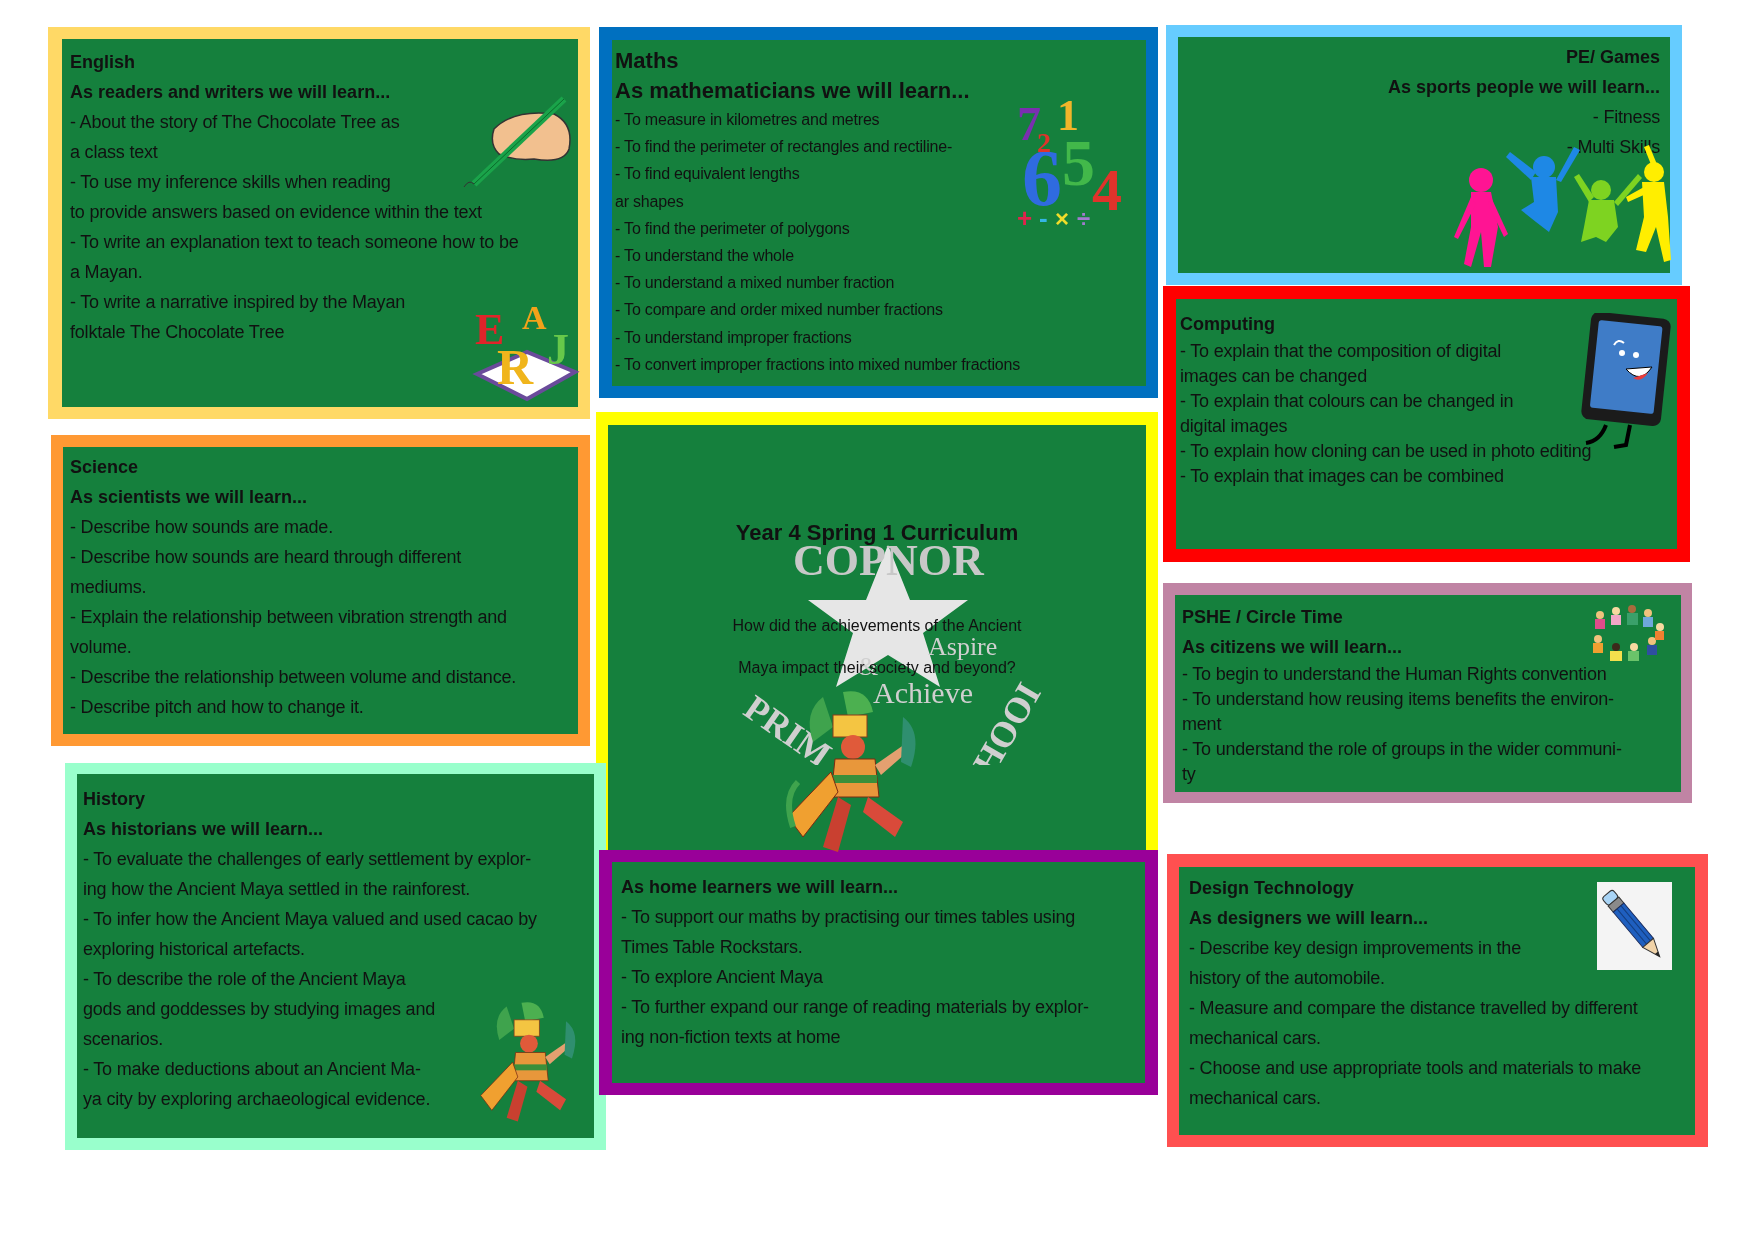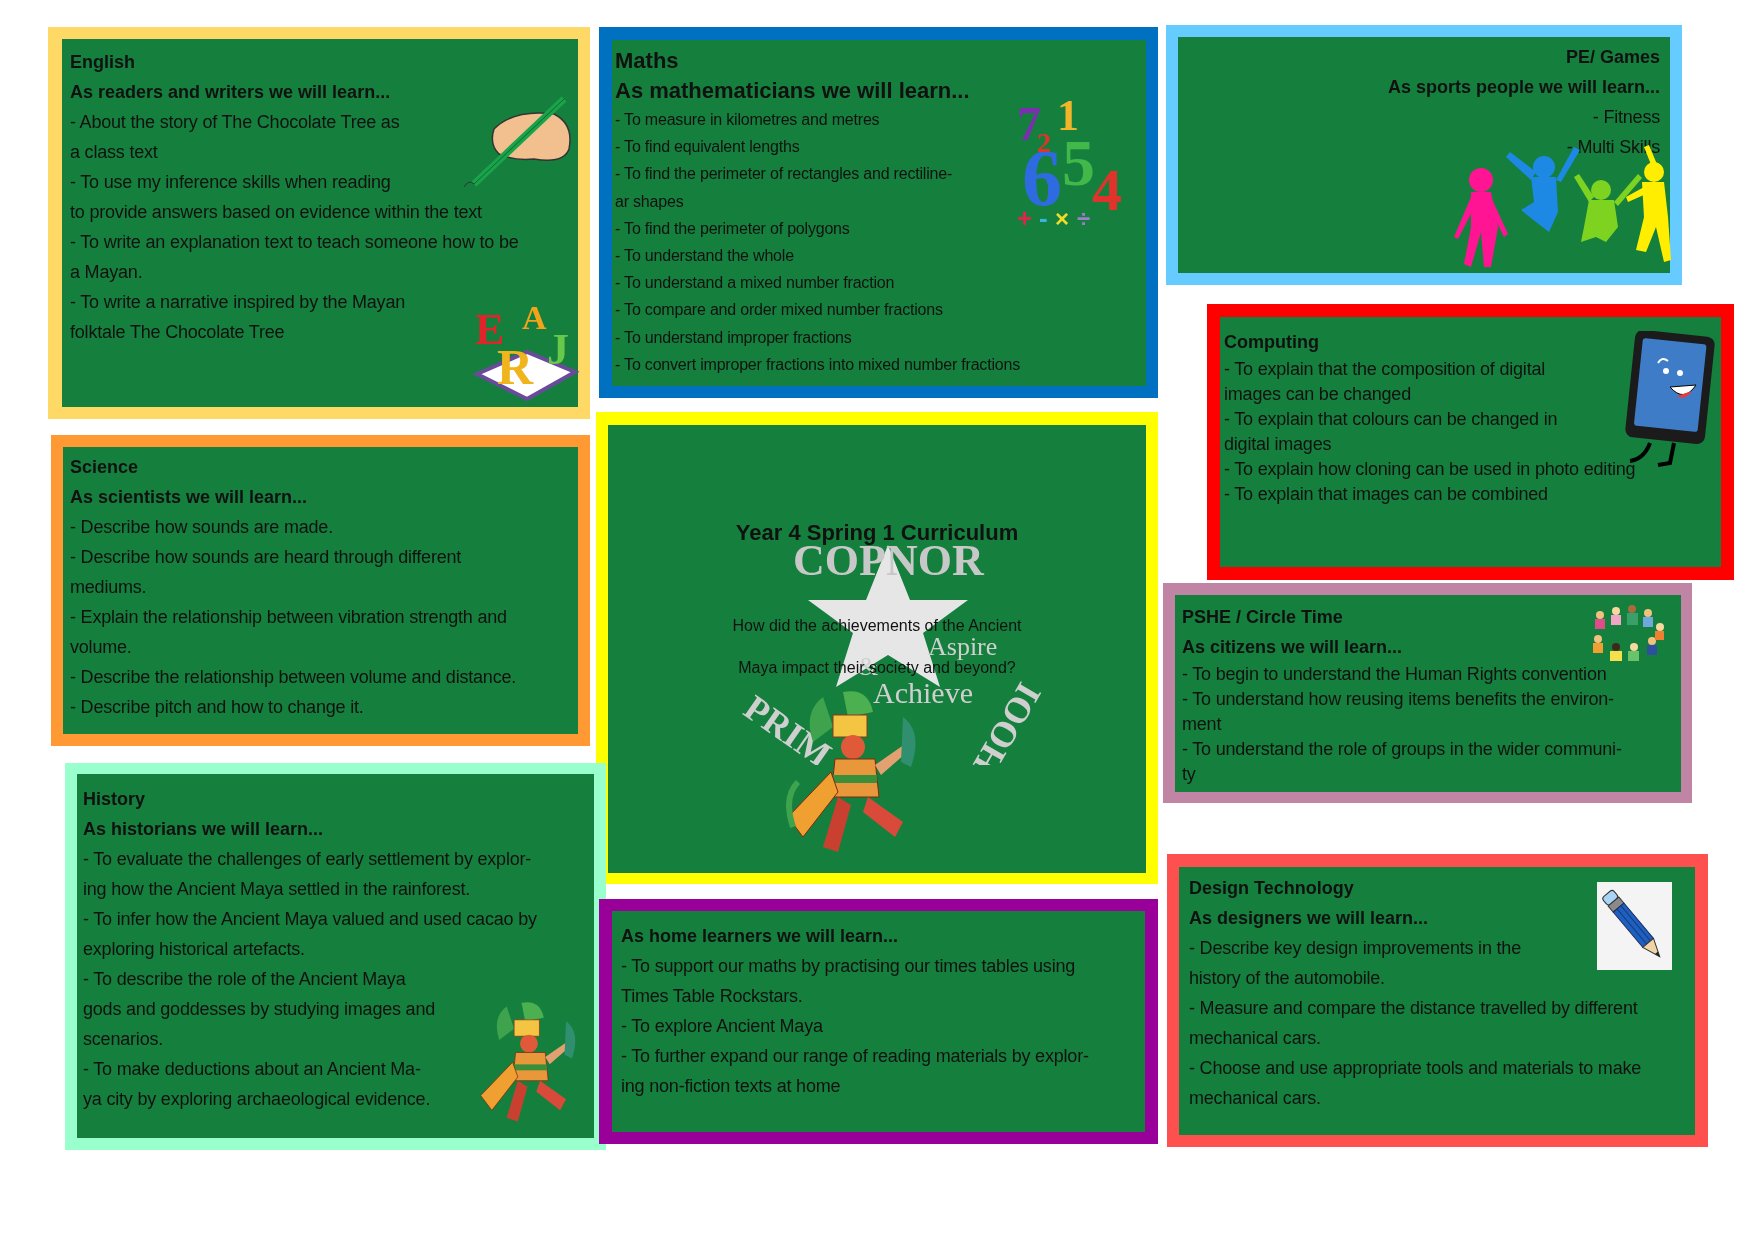--- a/index.html
+++ b/index.html
@@ -49,22 +49,22 @@
     <text x="30" y="90" font-size="50" font-weight="bold" fill="#f0b51c" font-family="Liberation Serif, serif">R</text>
     <text x="80" y="70" font-size="44" font-weight="bold" fill="#67c84a" font-family="Liberation Serif, serif">J</text>
   </svg>
 </div>
 
 <div class="box maths" style="left:599px;top:27px;width:559px;height:371px;border-width:13px 12px 12px 13px;border-color:#0070c0;">
   <div class="content" style="padding-left:3px;padding-top:6px;">
     <span class="subject">Maths</span>
     <span class="lead">As mathematicians we will learn...</span>
     <span class="item">- To measure in kilometres and metres</span>
+    <span class="item">- To find the perimeter of rectangles and rectiline-</span>
     <span class="item">- To find equivalent lengths</span>
-    <span class="item">- To find the perimeter of rectangles and rectiline-</span>
     <span class="item">ar shapes</span>
     <span class="item">- To find the perimeter of polygons</span>
     <span class="item">- To understand the whole</span>
     <span class="item">- To understand a mixed number fraction</span>
     <span class="item">- To compare and order mixed number fractions</span>
     <span class="item">- To understand improper fractions</span>
     <span class="item">- To convert improper fractions into mixed number fractions</span>
   </div>
   <svg class="pic" style="left:405px;top:50px;" width="120" height="140" viewBox="0 0 120 140">
     <text x="0" y="50" font-size="48" font-weight="bold" fill="#7a2fb0" font-family="Liberation Serif, serif">7</text>
@@ -108,21 +108,21 @@
       </g>
     <g fill="#ffee00">
         <circle cx="208" cy="30" r="10"></circle>
         <path d="M196 40 L218 40 L222 75 L225 118 L218 120 L210 85 L200 110 L190 108 L198 75 Z"></path>
         <path d="M198 45 L180 55 L182 60 L200 52Z"></path>
         <path d="M210 35 L198 5 L203 3 L215 32Z"></path>
       </g>
   </svg>
 </div>
 
-<div class="box" style="left:1163px;top:304px;width:527px;height:276px;border-width:13px;border-color:#ff0000;margin-left:44px;">
+<div class="box" style="left:1163px;top:286px;width:527px;height:276px;border-width:13px;border-color:#ff0000;">
   <div class="content" style="padding-left:4px;padding-top:10px;">
     <span class="subject">Computing</span>
     <div class="tight">
       <span class="item">- To explain that the composition of digital</span>
       <span class="item">images can be changed</span>
       <span class="item">- To explain that colours can be changed in</span>
       <span class="item">digital images</span>
       <span class="item">- To explain how cloning can be used in photo editing</span>
       <span class="item">- To explain that images can be combined</span>
     </div>
@@ -241,21 +241,21 @@
     <path d="M52 72 L92 72 L96 110 L48 110 Z" fill="#e8973b" stroke="#7a2b12"></path>
     <rect x="50" y="88" width="44" height="8" fill="#3a8f3a"></rect>
     <path d="M92 78 L125 55 L130 60 L98 88Z" fill="#e3a070"></path>
     <path d="M120 30 Q140 45 128 80 L118 75 Z" fill="#2f8f6f"></path>
     <path d="M48 85 L5 130 L20 150 L55 105 Z" fill="#f0a030" stroke="#7a2b12"></path>
     <path d="M55 110 L40 160 L55 165 L68 118 Z" fill="#c94030"></path>
     <path d="M85 110 L120 135 L112 150 L80 125 Z" fill="#d94a3a"></path>
   </svg>
 </div>
 
-<div class="box" style="left:599px;top:899px;width:559px;height:245px;border-width:12px 13px 12px 13px;border-color:#990099;">
+<div class="box" style="left:599px;top:850px;width:559px;height:245px;border-width:12px 13px 12px 13px;border-color:#990099;">
   <div class="content" style="padding-left:9px;padding-top:10px;">
     <span class="lead">As home learners we will learn...</span>
     <span class="item">- To support our maths by practising our times tables  using</span>
     <span class="item">Times Table Rockstars.</span>
     <span class="item">- To explore Ancient Maya</span>
     <span class="item">- To further expand our range of reading materials by explor-</span>
     <span class="item">ing non-fiction texts at home</span>
   </div>
 </div>
 

